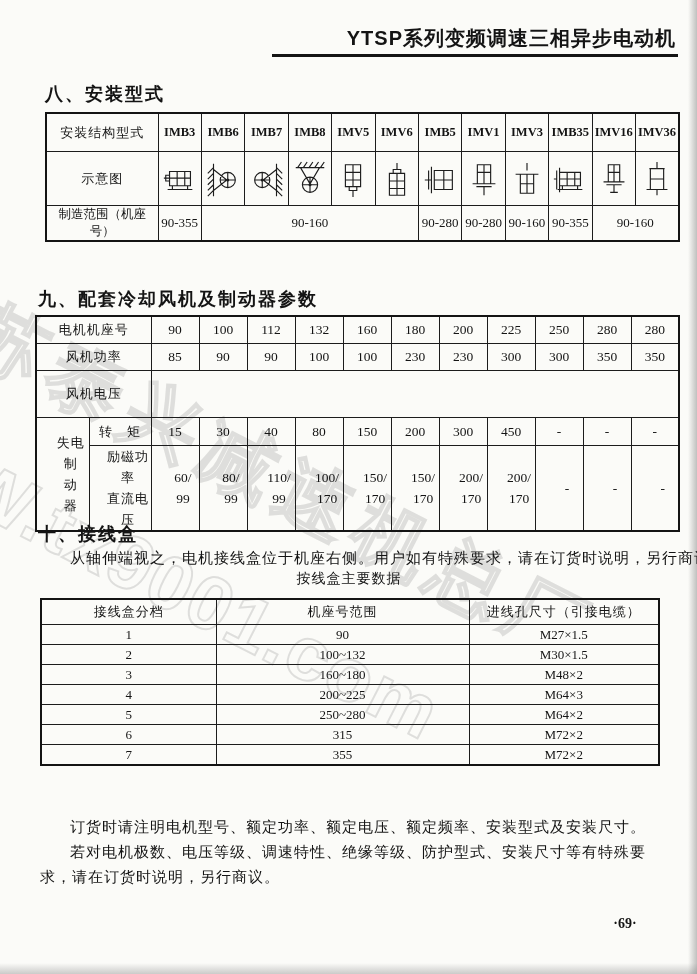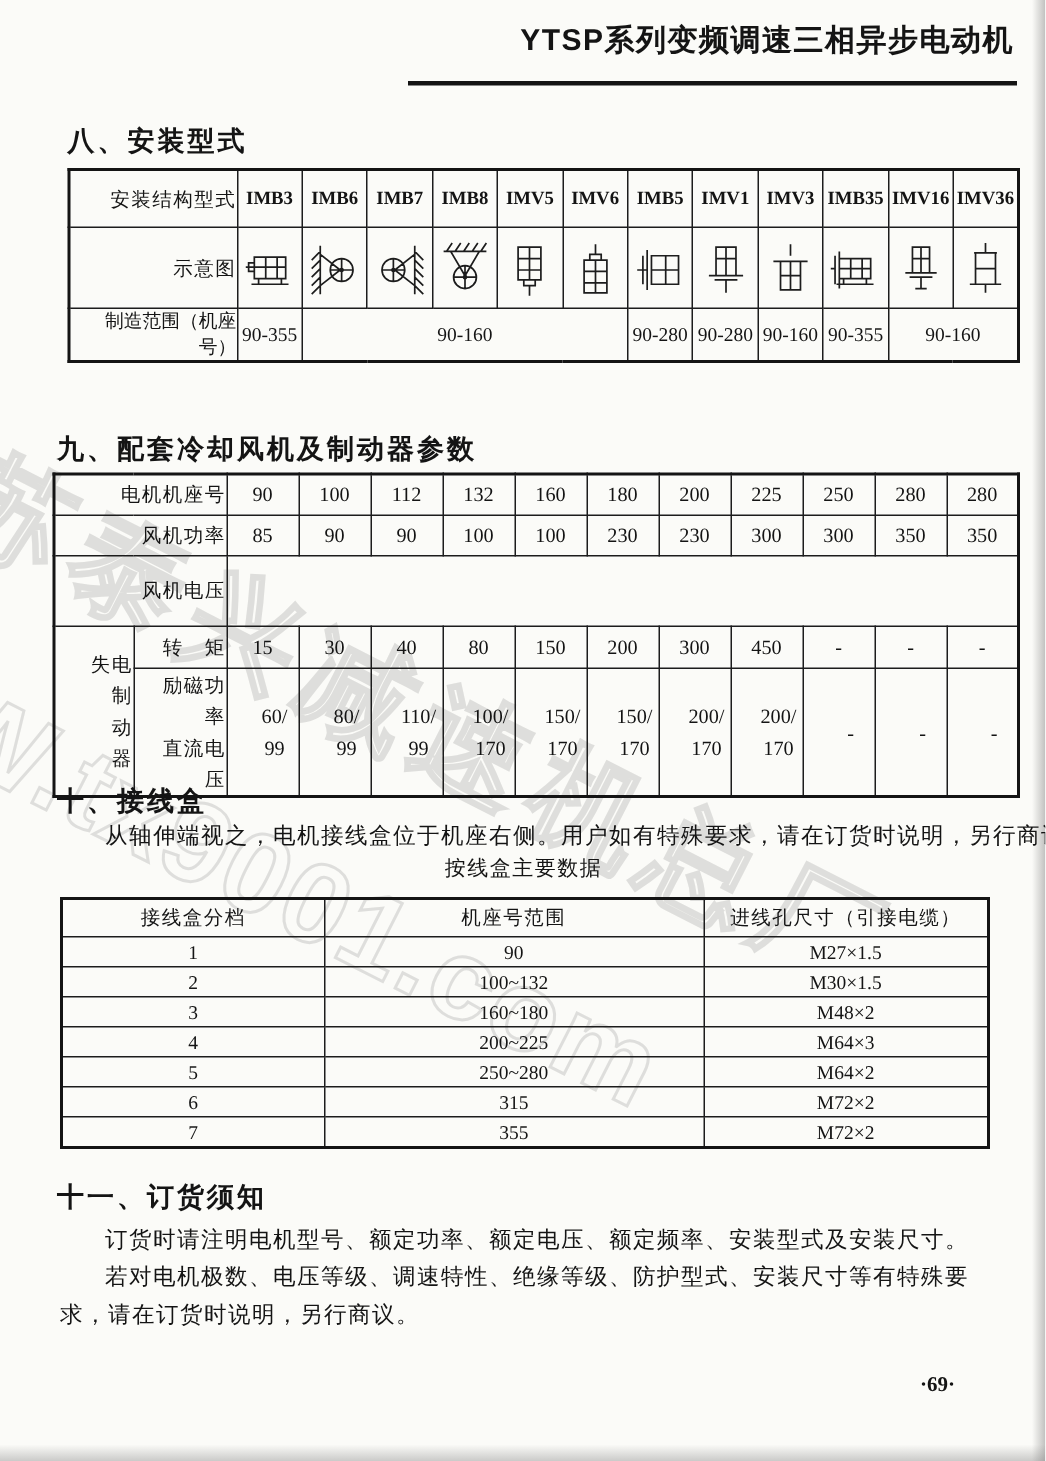--- a/index.html
+++ b/index.html
@@ -11,21 +11,21 @@
   .edge-bottom{position:absolute;left:0;bottom:0;width:100%;height:11px;
                background:linear-gradient(to bottom,rgba(0,0,0,0),rgba(130,130,130,.4));}
   
   .watermark{position:absolute;left:-70px;top:225px;transform:rotate(27deg);
              transform-origin:left top;opacity:.5;pointer-events:none;z-index:0;}
   .wm-line{font-family:"Liberation Sans",sans-serif;font-weight:bold;white-space:nowrap;
            color:transparent;-webkit-text-stroke:2px #c3c3c1;font-size:76px;
            line-height:140px;letter-spacing:10px;}
   .wm-line.site{letter-spacing:2px;}
   
-  .header-title{position:absolute;top:13px;right:21px;font-family:"Liberation Sans",sans-serif;
+  .header-title{position:absolute;top:25px;right:21px;font-family:"Liberation Sans",sans-serif;
                 font-weight:bold;font-size:20px;letter-spacing:1px;z-index:2;}
   .header-rule{position:absolute;left:272px;top:54px;width:406px;height:3px;background:#141414;z-index:2;}
   
   .sec-h{position:absolute;font-family:"Liberation Sans",sans-serif;font-weight:bold;
          font-size:18px;letter-spacing:2px;z-index:2;}
   #h8{left:45px;top:82px;}
   #h9{left:38px;top:287px;}
   #h10{left:38px;top:522px;}
   #h11{left:38px;top:786px;}
   
@@ -40,21 +40,21 @@
   .page-number{position:absolute;left:588px;top:916px;width:74px;text-align:center;
                font-size:14px;font-weight:bold;z-index:2;}
   
   table{border-collapse:collapse;table-layout:fixed;position:absolute;z-index:1;
         background:transparent;}
   td,th{border:1px solid #1c1c1c;text-align:center;vertical-align:middle;padding:0;
         overflow:hidden;font-weight:normal;}
   .t1{left:45px;top:112px;width:635px;border:2px solid #141414;}
   .t2{left:35px;top:315px;width:645px;border:2px solid #141414;}
   .t3{left:40px;top:598px;width:618px;border:2px solid #141414;}
-  .zh-label{font-family:"Liberation Sans",sans-serif;font-size:13px;letter-spacing:1px;text-align:right;}
+  .zh-label{font-family:"Liberation Sans",sans-serif;font-size:13px;letter-spacing:1px;}
   .type-cell{font-family:"Liberation Serif",serif;font-weight:bold;font-size:12.5px;margin-top:40px;}
   .num-cell{font-family:"Liberation Serif",serif;font-size:13.5px;}
   .pre{white-space:pre-line;line-height:21px;padding-left:16px;}
   .t1 .r1 td{height:37px;}
   .t1 .r2 td{height:53px;}
   .t1 .r3 td{height:31px;}
   .t1 .r3 .num-cell{font-size:13px;}
   .t1 .range-label{font-size:12.5px;letter-spacing:0;}
   .t2 .r1 td,.t2 .r2 td{height:26px;}
   .t2 .r3 td{height:46px;margin-top:45px;}
@@ -332,21 +332,20 @@
           <td class="num-cell">M72×2</td>
         </tr>
         <tr>
           <td class="num-cell">7</td>
           <td class="num-cell">355</td>
           <td class="num-cell">M72×2</td>
         </tr>
       </tbody>
   </table>
 
-  <div class="sec-h" id="h11">十一、订货须知</div>
   <div class="para" id="p11a">订货时请注明电机型号、额定功率、额定电压、额定频率、安装型式及安装尺寸。</div>
   <div class="para" id="p11b">若对电机极数、电压等级、调速特性、绝缘等级、防护型式、安装尺寸等有特殊要求，请在订货时说明，另行商议。</div>
 
   <div class="page-number">·69·</div>
 
   <div class="edge-right"></div>
   <div class="edge-bottom"></div>
 </div>
 
 </body></html>

